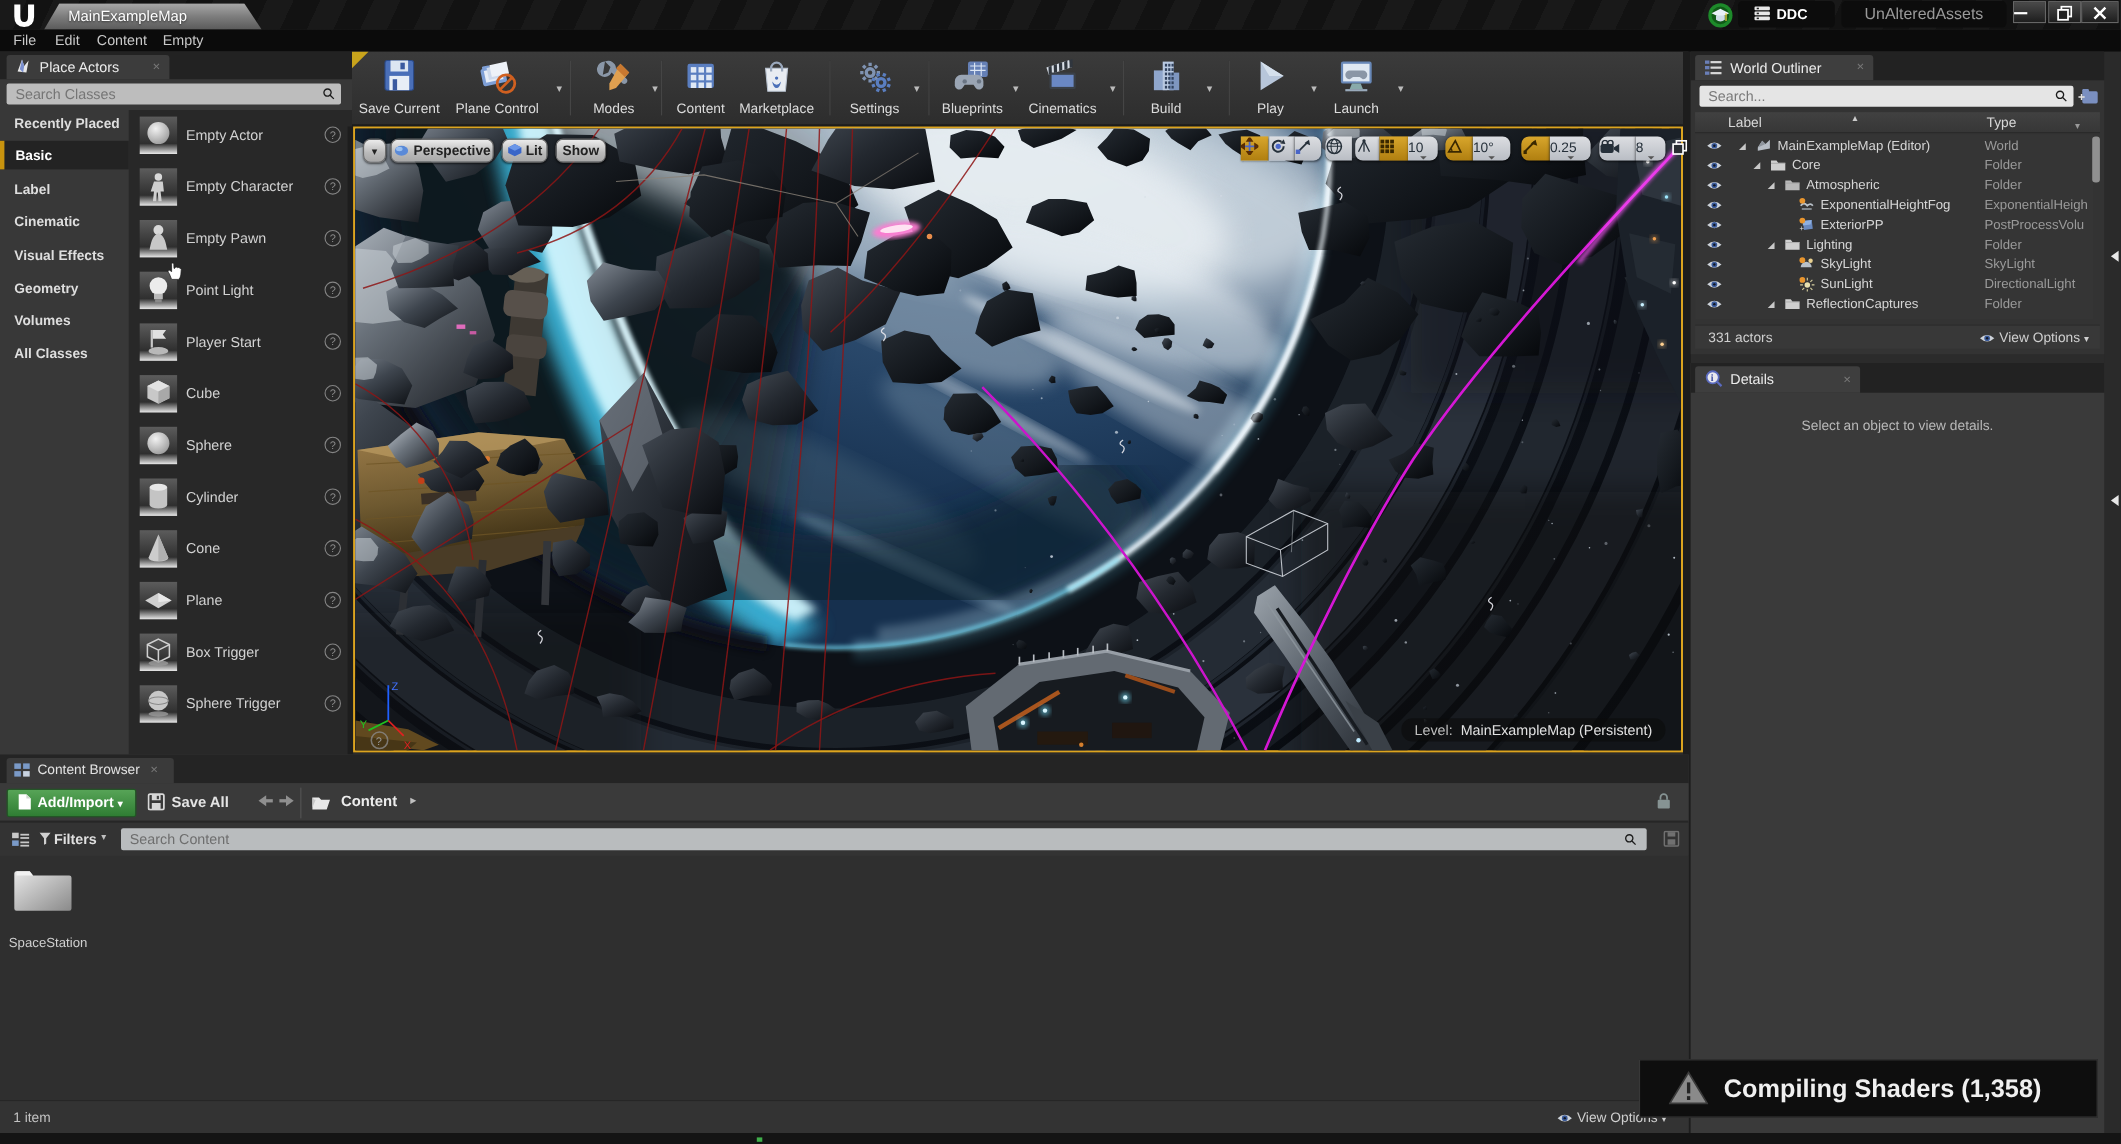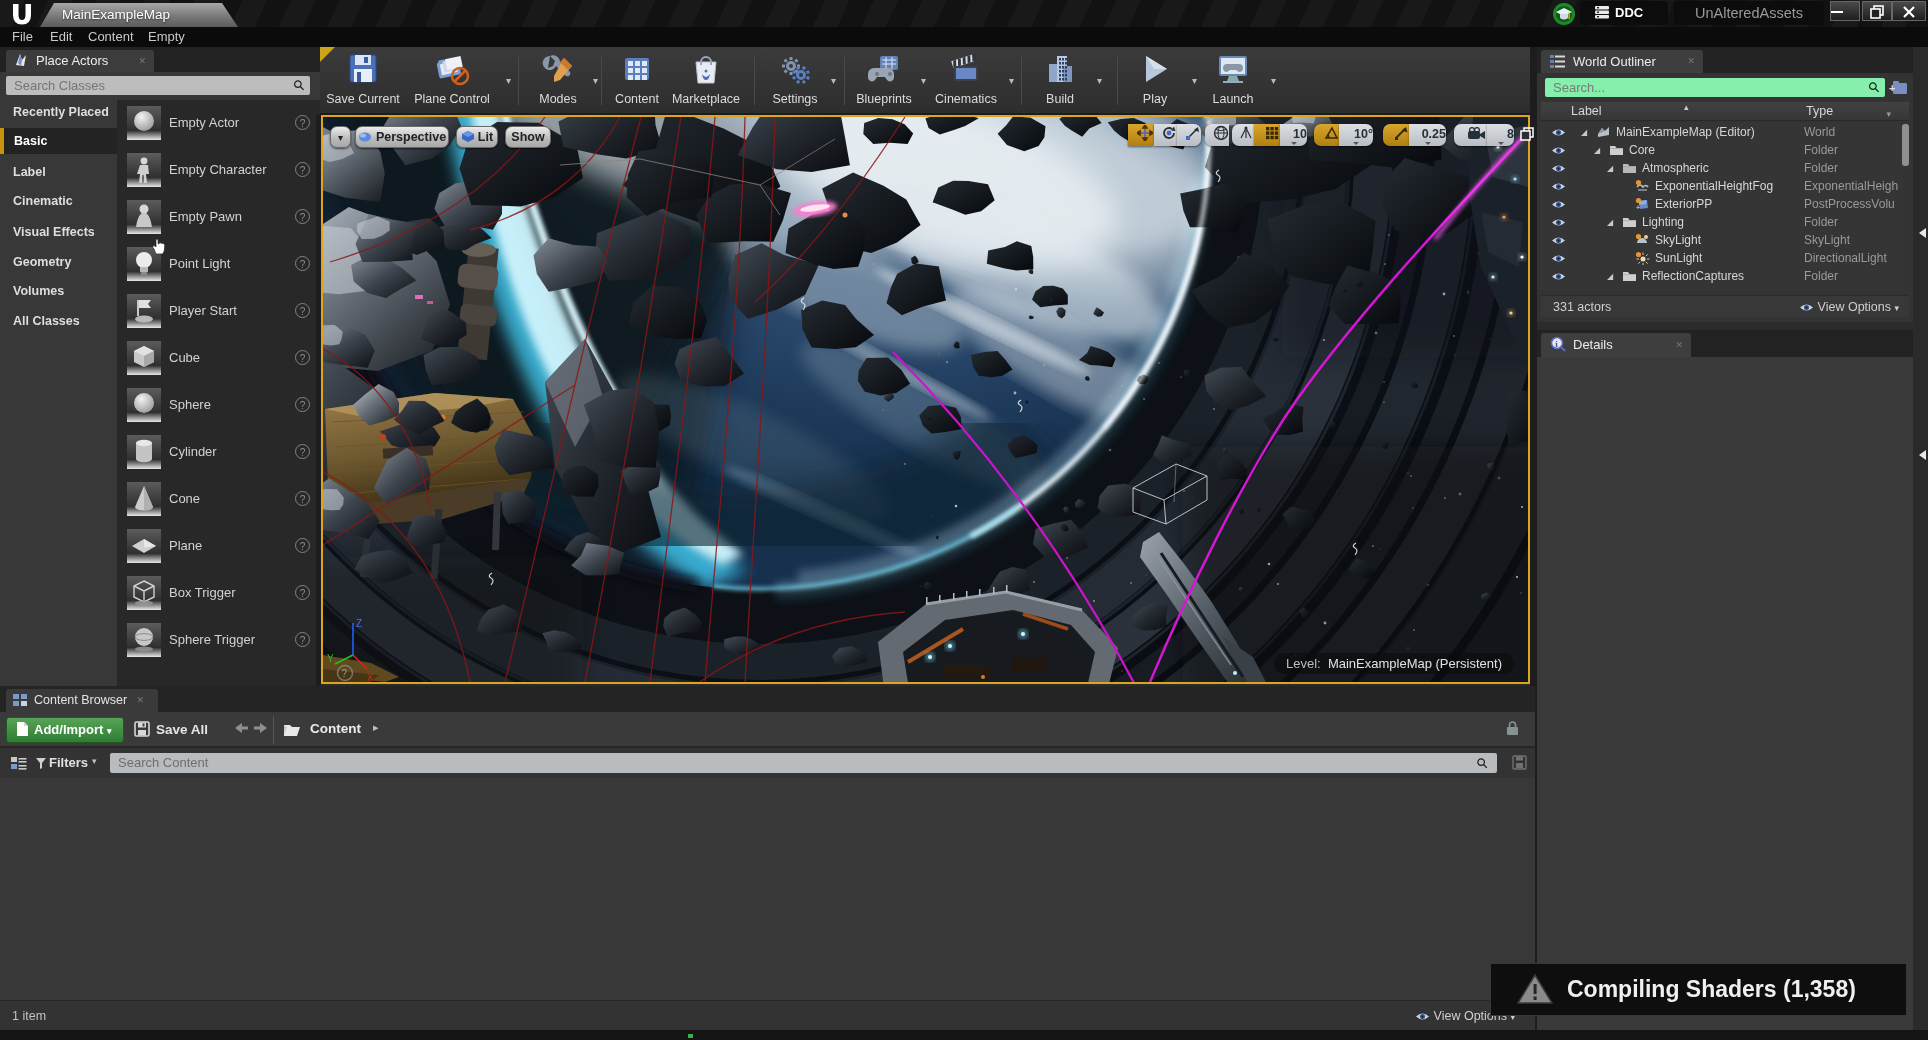--- a/index.html
+++ b/index.html
@@ -38,35 +38,35 @@
 .tbbtn{position:absolute;top:5px;width:90px;height:58px;text-align:center}
 .tbicon{height:36px}
 .tblabel{color:#dcdcdc;font-size:12.5px;margin-top:4px}
 .tbarrow{position:absolute;top:28px;color:#bbb;font-size:10px}
 
 .viewport{position:absolute;left:321px;top:115px;width:1209px;height:569px;border:2px solid #dca41f;background:#0d1016}
 .vpbtn{position:absolute;height:22px;background:linear-gradient(#ececec,#b9b9b9 60%,#a8a8a8);border:1px solid #6a6a6a;border-radius:7px;color:#222;font-size:12.5px;line-height:20px;text-align:center;box-shadow:0 1px 2px rgba(0,0,0,.6)}
 .vpbtn b{font-weight:bold}
 .vpbtn svg{vertical-align:-2px;margin-right:3px}
 .varrow{font-size:10px;color:#222}
-.vseg{position:absolute;top:7px;height:22px;line-height:21px;text-align:right;font-size:12.5px;font-weight:bold;color:#26303a;box-shadow:0 1px 2px rgba(0,0,0,.5)}
+.vseg{position:absolute;top:7px;height:22px;line-height:21px;text-align:left;font-size:12.5px;font-weight:normal;color:#26303a;box-shadow:0 1px 2px rgba(0,0,0,.5)}
 .vseg svg{vertical-align:-3px}
 .vseg.on{background:linear-gradient(#d8a62c,#b07f10)}
 .vseg.off{background:linear-gradient(#dcdee2,#b9bdc4)}
 .vseg.rnd{border-radius:0 7px 7px 0}
 .vseg.lft{border-radius:7px 0 0 7px}
 .vseg.num{position:absolute}
 .vseg.num:after{content:"";position:absolute;left:50%;bottom:1px;margin-left:-3px;border-left:3px solid transparent;border-right:3px solid transparent;border-top:3px solid #555}
 .levelbadge{position:absolute;right:14px;bottom:8px;height:21px;background:rgba(12,12,12,.62);border-radius:10px;color:#e2e2e2;font-size:13px;line-height:21px;padding:0 12px}
 
 .outliner{position:absolute;left:1537px;top:47px;width:376px;height:275px;background:#333}
 .wotabrow{position:absolute;left:0;top:0;width:376px;height:26px;background:#222}
 .wotab{position:absolute;left:4px;top:3px;width:162px;height:23px;background:#3e3e3e;border-radius:3px 3px 0 0;color:#ececec;font-size:13px;line-height:23px;padding-left:8px}
 .woticon{display:inline-block;vertical-align:-3px;margin-right:7px}
-.wosearch{position:absolute;left:8px;top:31px;width:340px;height:19px;background:#86efac;border-radius:2px;color:#7a7a7a;font-size:13px;line-height:19px;padding-left:8px}
+.wosearch{position:absolute;left:8px;top:31px;width:340px;height:19px;background:#e5e5e5;border-radius:2px;color:#7a7a7a;font-size:13px;line-height:19px;padding-left:8px}
 .woplus{position:absolute;right:4px;top:31px}
 .wohead{position:absolute;left:4px;top:55px;width:368px;height:19px;background:linear-gradient(#414141,#373737);color:#d8d8d8;font-size:12.5px;line-height:19px;border-bottom:1px solid #2a2a2a}
 .sortup{position:absolute;left:143px;top:-4px;color:#ccc;font-size:9px}
 .sortdn{position:absolute;right:18px;top:3px;color:#999;font-size:9px}
 .worows{position:absolute;left:4px;top:75px;width:362px;height:168px;background:#353535;overflow:hidden}
 .worow{position:absolute;left:0;width:362px;height:18px;font-size:12px;color:#d6d6d6}
 .woeye{position:absolute;left:10px;top:3px}
 .wotri{color:#c8c8c8;font-size:8px}
 .wolab{position:absolute;top:2.5px;white-space:nowrap}
 .wotype{position:absolute;left:263px;top:2.5px;color:#9a9a9a;white-space:nowrap;max-width:98px;overflow:hidden}
@@ -1245,20 +1245,21 @@
         </svg> View Options <span style="font-size:9px">▾</span></span></div>
   </div>
 <div class="details">
     <div class="dtabrow">
       <div class="dtab"><span class="dticon"><svg width="17" height="16" viewBox="0 0 17 16" style="">
             <circle cx="8" cy="7" r="5.5" fill="#e8e8ee" stroke="#5a6abf" stroke-width="1.6"></circle>
             <text x="6.2" y="10.5" font-size="9" font-weight="bold" fill="#3a4a9f" font-family="Liberation Serif,serif">i</text>
             <line x1="12" y1="11" x2="16" y2="15" stroke="#5a6abf" stroke-width="2"></line>
           </svg></span>Details<span class="paclose" style="margin-left:28px">✕</span></div>
     </div>
+    <div class="dbody">Select an object to view details.</div>
   </div>
 <div class="cbrowser">
     <div class="cbtabrow">
       <div class="cbtab"><span class="cbticon"><svg width="16" height="14" viewBox="0 0 16 14" style="">
             <g fill="#7a9ac8">
               <rect x="1" y="1" width="6" height="5"></rect>
               <rect x="9" y="1" width="6" height="5"></rect>
               <rect x="1" y="8" width="6" height="5"></rect>
             </g>
             <rect x="9" y="8" width="6" height="5" fill="#c8d2e0"></rect>
@@ -1313,20 +1314,33 @@
         </svg></span>
       <span class="fltext">Filters</span>
       <span class="flarr">▾</span>
       <div class="cbsearch">Search Content<span class="mag" style="right:10px">⚲</span></div>
       <span class="cbsave"><svg width="15" height="15" viewBox="0 0 15 15" style="">
           <rect x="1" y="1" width="13" height="13" rx="1" fill="none" stroke="#8a8a8a" stroke-width="1.4"></rect>
           <rect x="4" y="1.5" width="7" height="4" fill="#8a8a8a"></rect>
           <rect x="4" y="8" width="7" height="5" fill="#8a8a8a"></rect>
         </svg></span>
     </div>
+    <div class="cbassets">
+      <div class="foldbig"><svg width="58" height="44" viewBox="0 0 58 44" style="">
+          <defs>
+            <linearGradient id="fg" x1="0" y1="0" x2="1" y2="1">
+              <stop offset="0" stop-color="#e8e8e8"></stop>
+              <stop offset="1" stop-color="#8a8a8a"></stop>
+            </linearGradient>
+          </defs>
+          <path d="M2,8 a2,2 0 0 1 2,-2 h12 l3,4 h33 a2,2 0 0 1 2,2 v28 a2,2 0 0 1 -2,2 h-48 a2,2 0 0 1 -2,-2 z" fill="url(#fg)"></path>
+          <path d="M4,6 h12 l3,4 h-15 z" fill="#f2f2f2"></path>
+        </svg></div>
+      <div class="foldlab">SpaceStation</div>
+    </div>
     <div class="cbfoot">1 item<span class="cbvo"><svg width="15" height="11" viewBox="0 0 15 11" style="vertical-align:middle">
           <path d="M1,5.5 Q7.5,-0.5 14,5.5 Q7.5,11.5 1,5.5 Z" fill="#cdd3da"></path>
           <circle cx="7.5" cy="5.5" r="2.6" fill="#3a5a9a"></circle>
           <circle cx="7.5" cy="5.5" r="1.1" fill="#101826"></circle>
         </svg> View Options <span style="font-size:9px">▾</span></span></div>
   </div>
 <div class="toast"><svg width="36" height="32" viewBox="0 0 36 32" style="">
       <path d="M18,2 L35,30 L1,30 Z" fill="#8a8a8a" stroke="#3a3a3a" stroke-width="1.5"></path>
       <rect x="16.6" y="11" width="3" height="10" fill="#252525"></rect>
       <rect x="16.6" y="23.5" width="3" height="3.5" fill="#252525"></rect>

